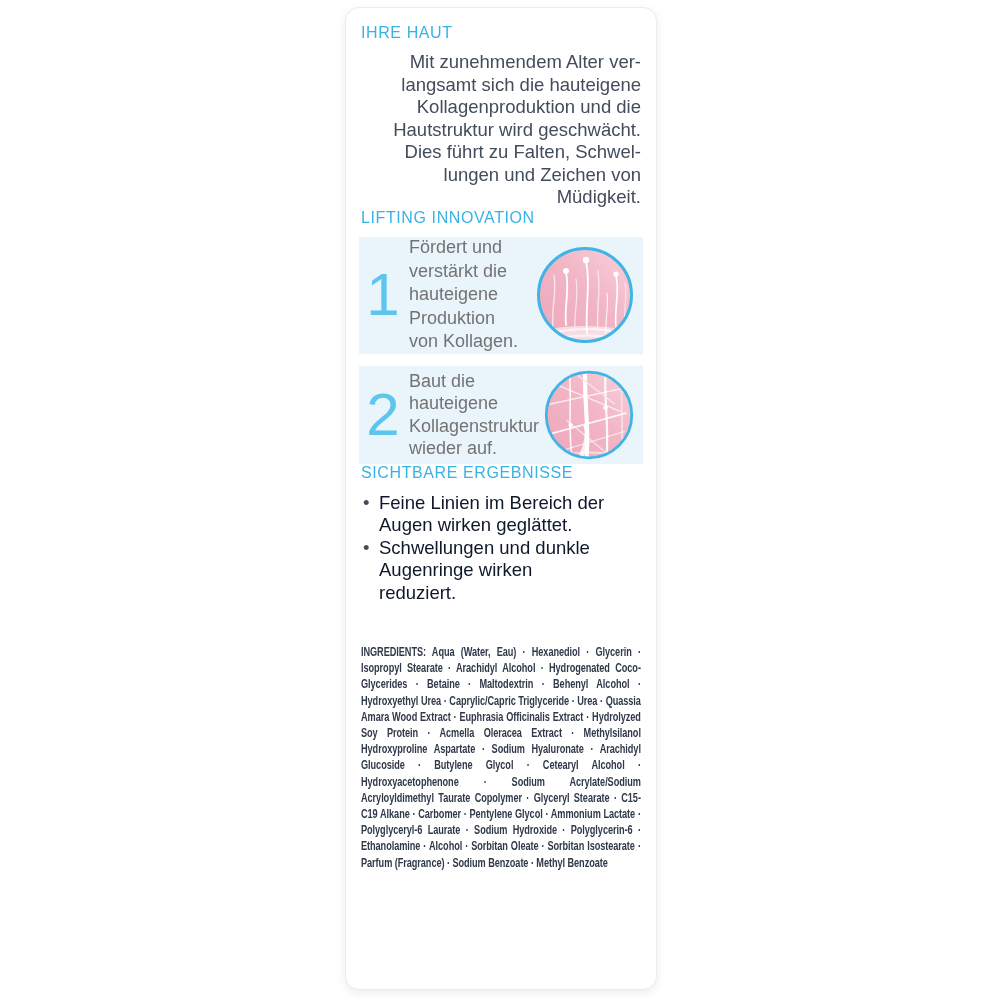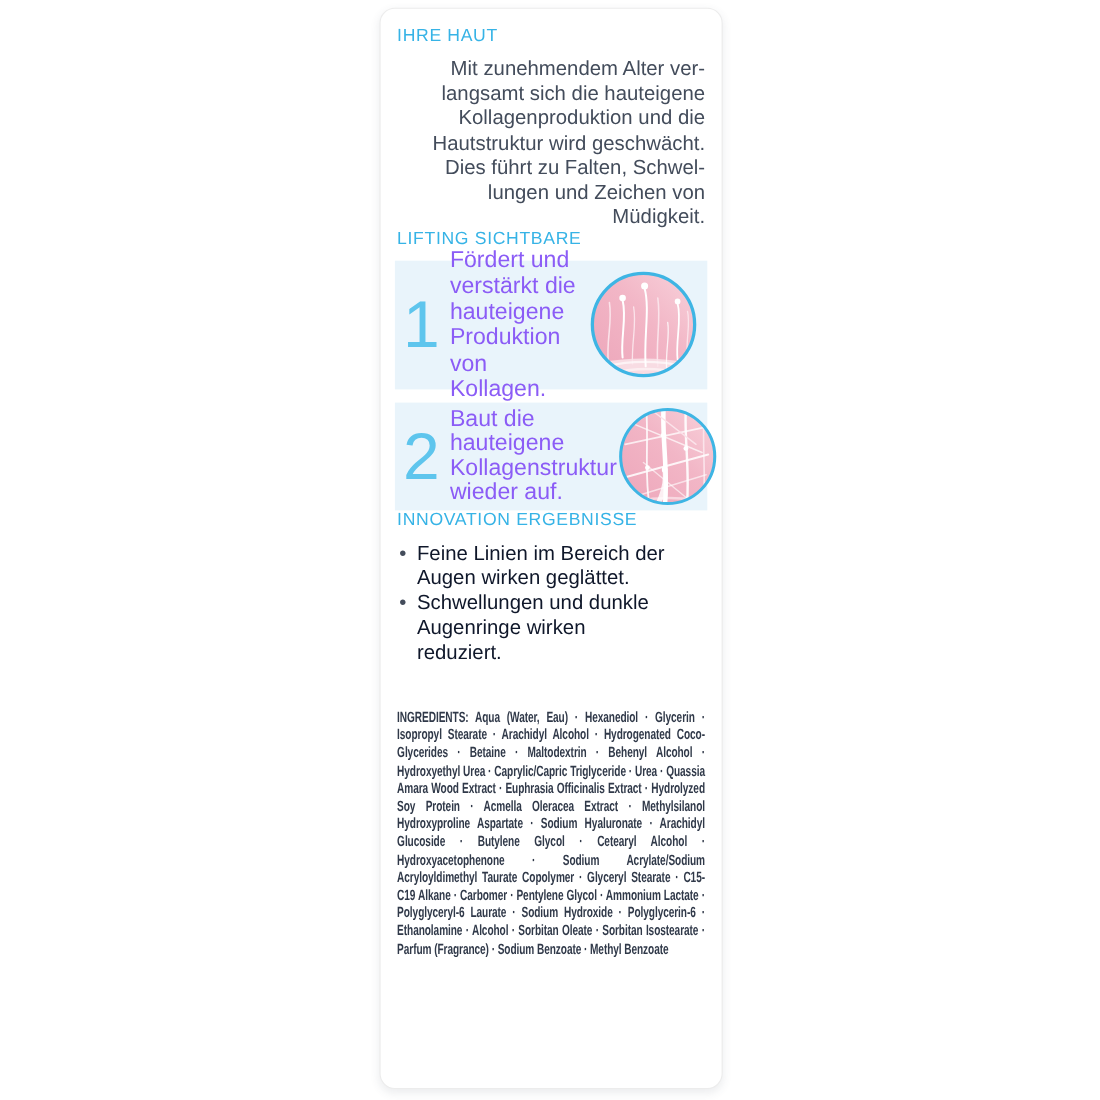--- a/index.html
+++ b/index.html
@@ -27,22 +27,22 @@
     display:flex;align-items:stretch;background:#e9f4fb;
     margin:10px -2px 0 -2px;padding:0 6px 0 6px;
   }
   .step-1{height:117px;margin-top:10px;}
   .step-2{height:98px;margin-top:12px;}
   .step-num{
     width:36px;flex:0 0 36px;display:flex;align-items:center;justify-content:center;
     color:#5ec5ed;font-size:60px;font-weight:300;line-height:1;
   }
   .step-text{
-    flex:1;align-self:center;font-size:21px;line-height:23.5px;
-    color:#8b5cf6;padding-left:8px;
+    flex:1;align-self:center;font-size:18px;line-height:23.5px;
+    color:#737373;padding-left:8px;
   }
   .step-2 .step-text{line-height:22.5px;}
   .step-circle{flex:0 0 auto;align-self:center;margin-right:2px;}
   .h-results{margin-top:30px;}
   ul.bullets{
     margin:10px 0 16px 0;padding:0;list-style:none;
     font-size:18.5px;line-height:22.5px;color:#0f172a;
   }
   ul.bullets li{position:relative;padding-left:18px;margin:0;}
   ul.bullets li::before{
@@ -64,21 +64,21 @@
   <h2 class="sec">IHRE HAUT</h2>
 
   <p class="bodytext pre">Mit zunehmendem Alter ver-
 langsamt sich die hauteigene
 Kollagenproduktion und die
 Hautstruktur wird geschwächt.
 Dies führt zu Falten, Schwel-
 lungen und Zeichen von
 Müdigkeit.</p>
 
-  <h2 class="sec h-lifting">LIFTING SICHTBARE</h2>
+  <h2 class="sec h-lifting">LIFTING INNOVATION</h2>
 
   <div class="step step-1">
     <div class="step-num">1</div>
     <div class="step-text pre">Fördert und
 verstärkt die
 hauteigene
 Produktion
 von Kollagen.</div>
     <svg class="step-circle" width="100" height="100" viewBox="0 0 100 100">
       <defs>
@@ -145,21 +145,21 @@
         <circle cx="47" cy="63" r="2.8" fill="#ffffff" stroke="none"></circle>
         <circle cx="68" cy="42" r="2.4" fill="#ffffff" stroke="none"></circle>
         <circle cx="30" cy="61" r="2.4" fill="#ffffff" stroke="none"></circle>
         <path d="M40,98 Q50,78 47,62" stroke="#ffffff" stroke-width="5" opacity="0.8"></path>
         <path d="M18,94 Q52,88 86,94" stroke="#ffffff" stroke-width="2.4" opacity="0.5"></path>
       </g>
       <circle cx="50" cy="50" r="46.5" fill="none" stroke="#3eb5e4" stroke-width="3"></circle>
     </svg>
   </div>
 
-  <h2 class="sec h-results">INNOVATION ERGEBNISSE</h2>
+  <h2 class="sec h-results">SICHTBARE ERGEBNISSE</h2>
 
   <ul class="bullets">
     <li>
       <span class="pre">Feine Linien im Bereich der
 Augen wirken geglättet.</span>
     </li>
     <li>
       <span class="pre">Schwellungen und dunkle
 Augenringe wirken
 reduziert.</span>

